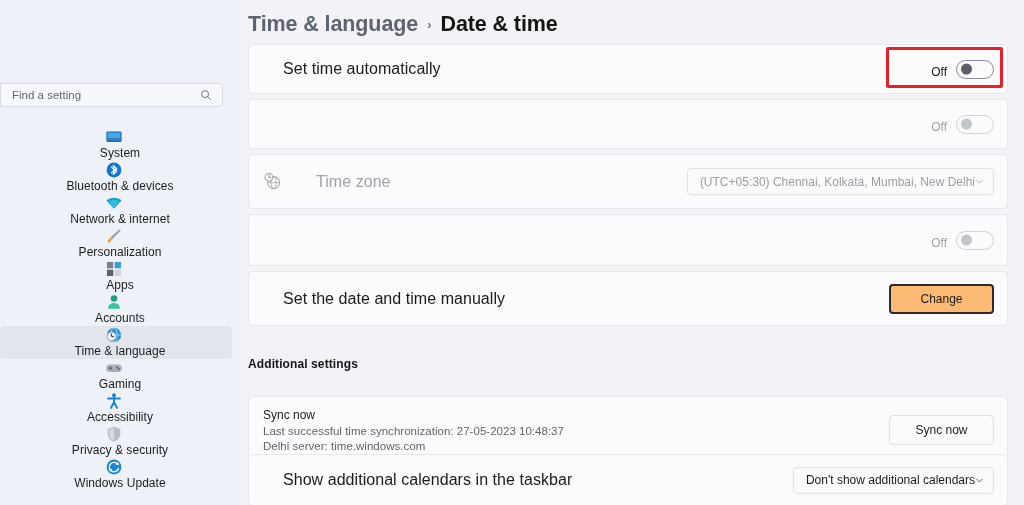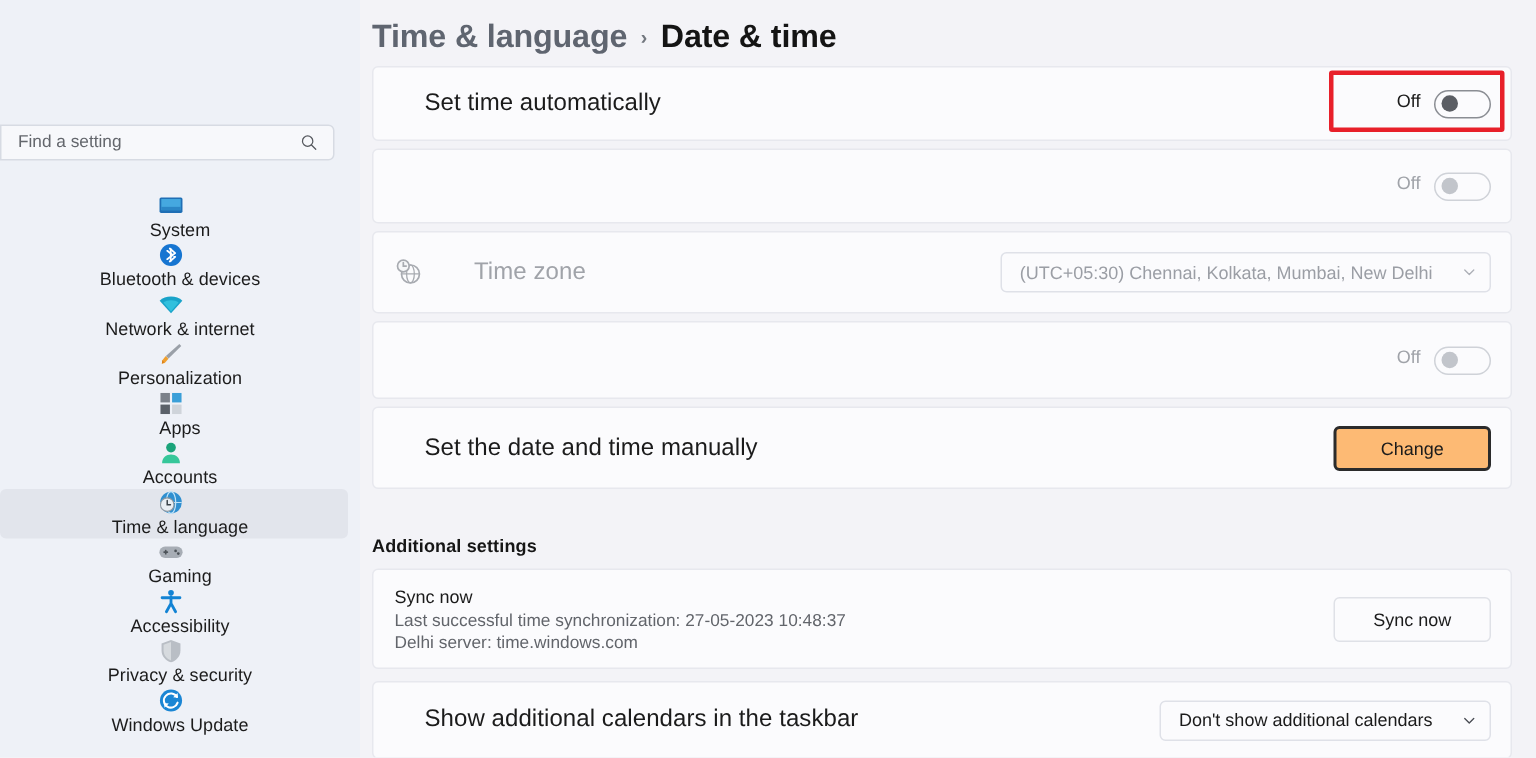--- a/index.html
+++ b/index.html
@@ -161,21 +161,21 @@
     letter-spacing: 0.05px;
     margin-left: 20px;
   }
   .row-label.dim { color: #a0a3a9; }
 
   .spacer { flex: 1 1 auto; }
 
   
   .toggle-group {
     display: flex;
-    align-items: flex-start;
+    align-items: flex-end;
     gap: 9px;
   }
   .toggle-state {
     font-size: 12px;
     color: #1b1b1b;
   }
   .toggle-state.dim { color: #a0a3a9; }
   .switch {
     width: 38px;
     height: 19px;
@@ -198,21 +198,21 @@
   .switch.dim .knob { background: #c2c5cb; }
 
   
   .combo {
     height: 27px;
     border: 1px solid #dfe1e8;
     border-radius: 4px;
     background: #fbfbfd;
     display: flex;
     align-items: center;
-    gap: 20px;
+    gap: 0;
     padding: 0 9px 0 12px;
   }
   .combo-text {
     font-size: 12px;
     color: #1b1b1b;
     white-space: nowrap;
   }
   .combo.dim .combo-text { color: #9b9ea5; }
   .chev {
     width: 9px; height: 9px;
@@ -456,21 +456,21 @@
       </div>
 
       <div class="card" style="top:227px; height:55px;">
         <span class="row-label">Set the date and time manually</span>
         <span class="spacer"></span>
         <button class="btn focused">Change</button>
       </div>
 
       <div class="section-title" style="top:313px;">Additional settings</div>
 
-      <div class="card" style="top:335px; height:67px; align-items:center;">
+      <div class="card" style="top:352px; height:67px; align-items:center;">
         <span class="sync-text">
           <span class="sync-title">Sync now</span>
           <span class="sync-sub">Last successful time synchronization: 27-05-2023 10:48:37</span>
           <span class="sync-sub">Delhi server: time.windows.com</span>
         </span>
         <span class="spacer"></span>
         <button class="btn">Sync now</button>
       </div>
 
       <div class="card" style="top:410px; height:52px;">

